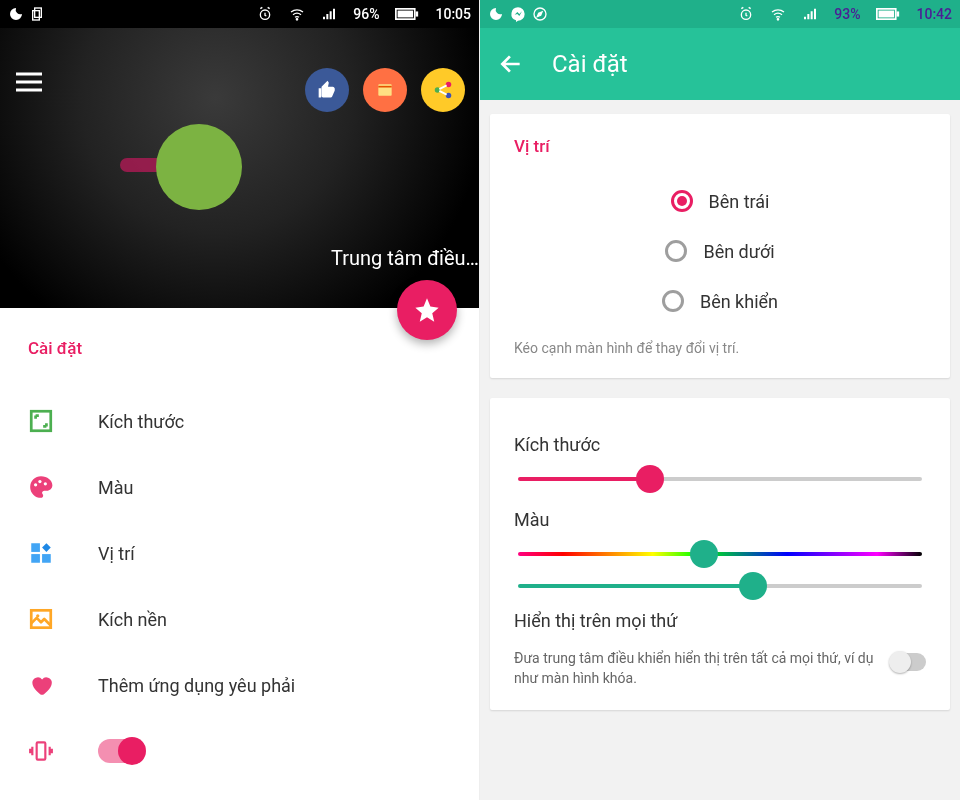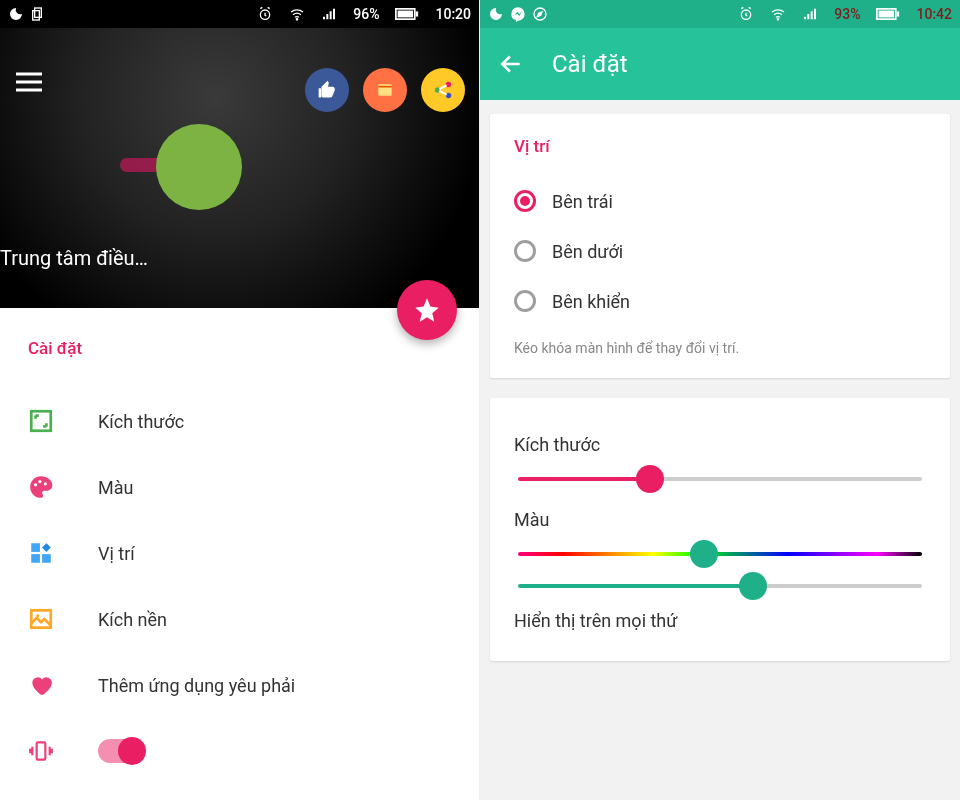--- a/index.html
+++ b/index.html
@@ -4,54 +4,54 @@
 <style>
   * { box-sizing: border-box; margin: 0; padding: 0; }
   html, body { width: 960px; height: 800px; font-family: Roboto, Arial, sans-serif; overflow: hidden; background:#fff; }
   .wrap { display:flex; width:960px; height:800px; }
   .phone { width:480px; height:800px; position:relative; overflow:hidden; background:#fafafa; border-right:1px solid #eee;}
   .phone:last-child { border-right:none; }
   
   
   .statusbar { height:28px; display:flex; align-items:center; padding:0 8px; font-size:14px; color:#fff; }
   .statusbar.dark { background:#000; color:#fff; }
-  .statusbar.green{ background:#1fb08a; color:#7f1d1d; }
+  .statusbar.green{ background:#1fb08a; color:#4c1d95; }
   .sb-left { display:flex; align-items:center; gap:6px; }
   .sb-right { margin-left:auto; display:flex; align-items:center; gap:16px; font-weight:500;}
   .ico { display:inline-flex; width:16px; height:16px; }
   svg { display:block; }
   
   
   .hdr1 { height:280px; background: radial-gradient(circle at 45% 25%, #3a3a3a 0%, #222 40%, #000 80%); position:relative; color:#fff;}
   .hdr1 .menu { position:absolute; left:14px; top:42px; }
   .hdr1 .chips { position:absolute; right:14px; top:40px; display:flex; gap:14px; }
   .chip { width:44px; height:44px; border-radius:50%; display:flex; align-items:center; justify-content:center; }
   .chip.like { background:#3b5998; }
   .chip.note { background:#ff7043; }
   .chip.share{ background:#ffca28; }
   .blob { position:absolute; left:156px; top:96px; width:86px; height:86px; border-radius:50%; background:#7cb342; }
   .bar  { position:absolute; left:120px; top:130px; width:80px; height:14px; border-radius:7px; background:#c2185b; opacity:.7;}
-  .caption { position:absolute; left:0; right:0; top:218px; text-align:left; font-size:20px; }
+  .caption { position:absolute; left:0; right:0; top:218px; text-align:right; font-size:20px; }
   .fab { position:absolute; right:22px; top:252px; width:60px; height:60px; border-radius:50%; background:#e91e63; display:flex; align-items:center; justify-content:center; box-shadow:0 4px 10px rgba(0,0,0,.3); z-index:5;}
   
   
   .panel1 { position:absolute; left:0; right:0; top:308px; bottom:0; background:#fff; padding:30px 28px 0 28px; }
   .section-title { color:#e91e63; font-size:17px; font-weight:500; margin-bottom:30px; }
   .row { display:flex; align-items:center; height:66px; font-size:18px; color:#333; }
   .row .ricon { width:40px; display:flex; align-items:center; justify-content:flex-start; margin-right:30px; color:#999;}
   .row .rlabel { flex:1; }
   .switch { width:46px; height:24px; border-radius:12px; background:#f48fb1; position:relative; }
   .switch::after{ content:""; position:absolute; right:-2px; top:-2px; width:28px; height:28px; border-radius:50%; background:#e91e63; }
   
   
   .appbar { height:72px; background:#26c299; color:#fff; display:flex; align-items:center; padding:0 18px; gap:28px; font-size:24px; }
   .content2 { padding:14px 10px; background:#f2f2f2; height:calc(100% - 28px - 72px); overflow:hidden;}
   .card { background:#fff; border-radius:2px; box-shadow:0 1px 2px rgba(0,0,0,.12); padding:22px 24px; margin-bottom:20px; }
   .card-title { color:#e91e63; font-size:17px; font-weight:500; margin-bottom:20px; }
-  .radio-row { display:flex; align-items:center; gap:16px; height:50px; font-size:18px; color:#333; }
+  .radio-row { display:flex; align-items:center; gap:16px; height:50px; font-size:18px; color:#333;justify-content:center; }
   .radio { width:22px; height:22px; border-radius:50%; border:3px solid #9e9e9e; position:relative; flex:0 0 22px;}
   .radio.sel { border-color:#e91e63; }
   .radio.sel::after{ content:""; position:absolute; left:3px; top:3px; width:10px; height:10px; border-radius:50%; background:#e91e63; }
   .hint { color:#888; font-size:14px; margin-top:14px; }
   
   .opt-label { font-size:18px; color:#333; margin:14px 0 8px; }
   .slider { position:relative; height:32px; display:flex; align-items:center; padding:0 4px; }
   .track { height:4px; flex:1; border-radius:2px; }
   .thumb { position:absolute; top:2px; width:28px; height:28px; border-radius:50%; }
   .track.pink-left { background:linear-gradient(to right,#e91e63 0 33%, #ccc 33% 100%); }
@@ -107,21 +107,21 @@
             </svg>
           </span>
         <span>96%</span>
         <span class="ico" style="width:24px">
             <svg viewBox="0 0 28 16" fill="none" stroke="#fff" stroke-width="2">
               <rect x="1" y="2" width="22" height="12"></rect>
               <rect x="3" y="4" width="18" height="8" fill="#fff" stroke="none"></rect>
               <rect x="24" y="5" width="3" height="6" fill="#fff" stroke="none"></rect>
             </svg>
           </span>
-        <span>10:20</span>
+        <span>10:05</span>
       </div>
     </div>
 
     <div class="hdr1">
       <div class="menu">
         <svg width="30" height="24" viewBox="0 0 30 24" stroke="#fff" stroke-width="3">
             <path d="M2 4h26M2 12h26M2 20h26"></path>
           </svg>
       </div>
       <div class="chips">
@@ -287,21 +287,21 @@
           <span>Bên trái</span>
         </div>
         <div class="radio-row">
           <span class="radio"></span>
           <span>Bên dưới</span>
         </div>
         <div class="radio-row">
           <span class="radio"></span>
           <span>Bên khiển</span>
         </div>
-        <div class="hint">Kéo khóa màn hình để thay đổi vị trí.</div>
+        <div class="hint">Kéo cạnh màn hình để thay đổi vị trí.</div>
       </div>
 
       <div class="card">
 
         <div class="opt-label">Kích thước</div>
         <div class="slider">
           <div class="track pink-left"></div>
           <div class="thumb pink"></div>
         </div>
 
@@ -309,16 +309,20 @@
         <div class="slider">
           <div class="track rainbow"></div>
           <div class="thumb teal1"></div>
         </div>
         <div class="slider">
           <div class="track teal-left"></div>
           <div class="thumb teal2"></div>
         </div>
 
         <div class="opt-label" style="margin-top:8px">Hiển thị trên mọi thứ</div>
+        <div class="over-row">
+          <div class="over-text small">Đưa trung tâm điều khiển hiển thị trên tất cả mọi thứ, ví dụ như màn hình khóa.</div>
+          <div class="mini-switch"></div>
+        </div>
       </div>
     </div>
   </div>
 </div>
 
 </body></html>

